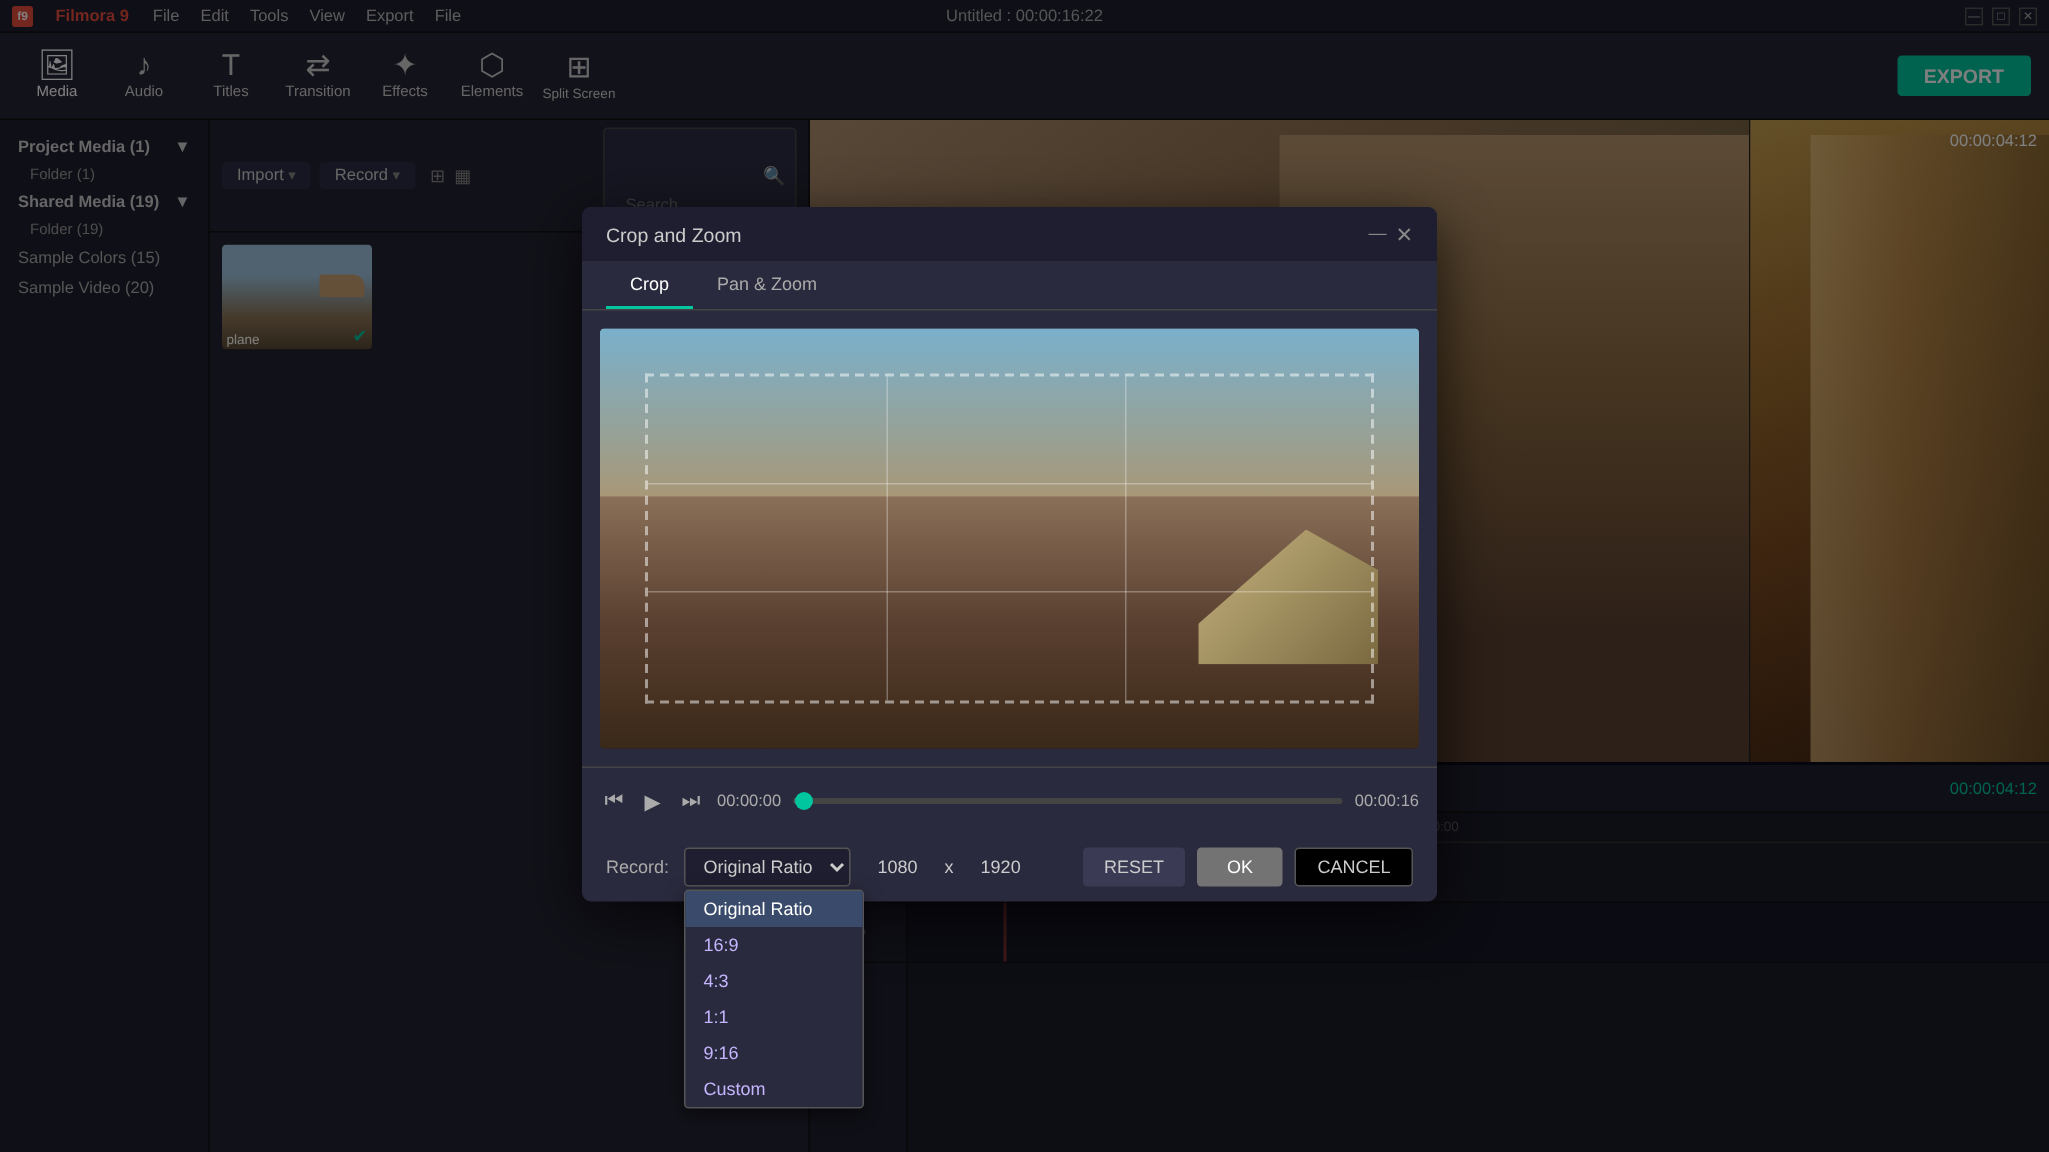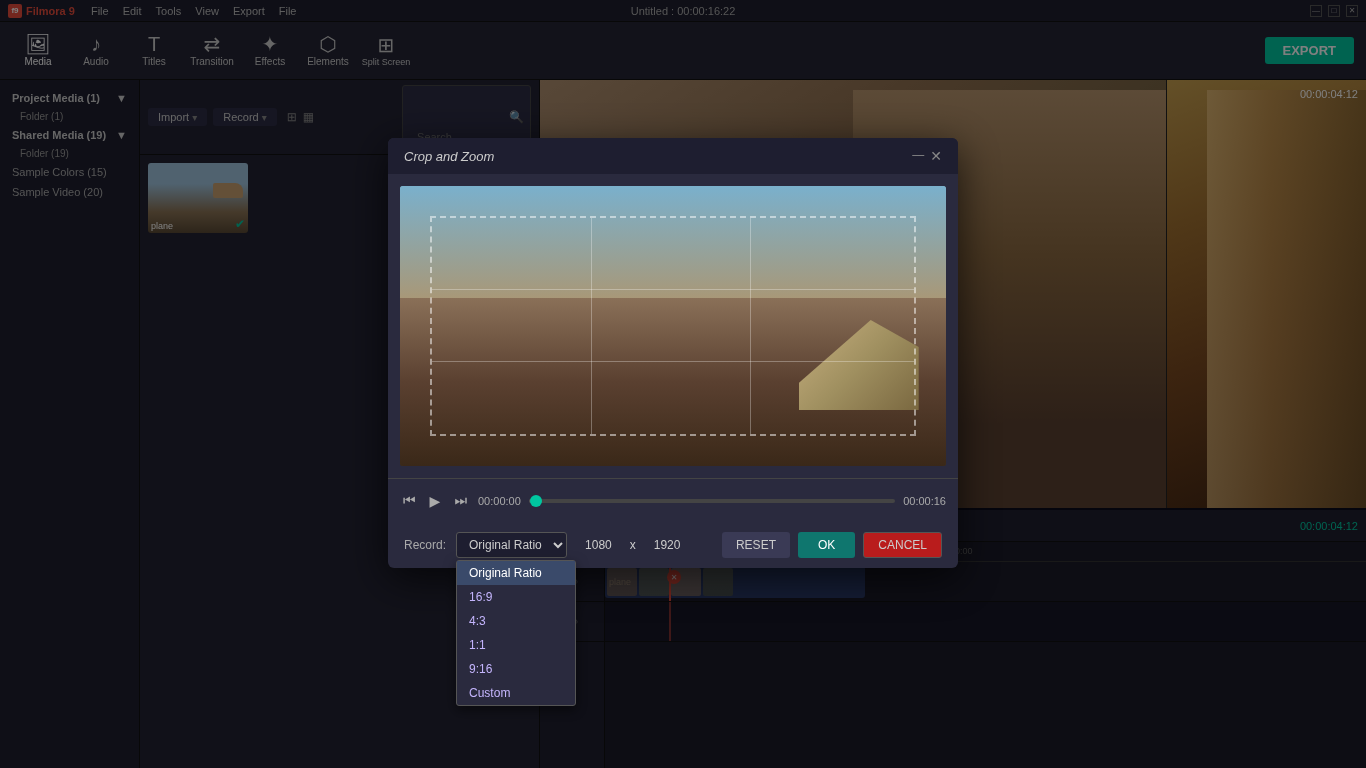--- a/index.html
+++ b/index.html
@@ -28,21 +28,21 @@
       align-items: center;
       gap: 2px;
     }
     .menu-brand {
       color: #e74c3c;
       font-weight: bold;
       font-size: 11px;
       margin-right: 8px;
       display: flex;
       align-items: center;
-      gap: 4px;
+      gap: 15px;
     }
     .menu-brand-logo {
       width: 14px;
       height: 14px;
       background: #e74c3c;
       border-radius: 2px;
       display: inline-flex;
       align-items: center;
       justify-content: center;
       color: white;
@@ -423,21 +423,20 @@
       background: #1e1e30;
       padding: 10px 16px;
       border-radius: 6px 6px 0 0;
       display: flex;
       align-items: center;
       justify-content: space-between;
     }
     .modal-title {
       color: #ccc;
       font-size: 13px;
-      font-style: italic;
     }
     .modal-close {
       color: #888;
       cursor: pointer;
       font-size: 14px;
     }
     .modal-tabs {
       display: flex;
       border-bottom: 1px solid #444;
       padding: 0 16px;
@@ -576,30 +575,30 @@
     .btn-reset {
       background: #3a3a55;
       border: none;
       color: #ccc;
       padding: 6px 14px;
       font-size: 12px;
       border-radius: 3px;
       cursor: pointer;
     }
     .btn-ok {
-      background: #0f766e;
+      background: #737373;
       border: none;
       color: #fff;
       padding: 6px 20px;
       font-size: 12px;
       border-radius: 3px;
       cursor: pointer;
     }
     .btn-cancel {
-      background: #b91c1c;
+      background: #000000;
       border: 1px solid #555;
       color: #ccc;
       padding: 0 14px;
       font-size: 12px;
       border-radius: 3px;
       cursor: pointer;
     }
 
     
     .dropdown-menu {
@@ -814,20 +813,24 @@
   <div class="modal" style="position: absolute; left: 388px; top: 138px;">
 
     <div class="modal-header">
       <span class="modal-title">Crop and Zoom</span>
       <div style="display:flex;gap:6px;">
         <span style="color:#888;font-size:12px;">—</span>
         <span class="modal-close">✕</span>
       </div>
     </div>
 
+    <div class="modal-tabs">
+      <div class="modal-tab active">Crop</div>
+      <div class="modal-tab">Pan &amp; Zoom</div>
+    </div>
 
     <div class="modal-body">
       <div class="modal-preview">
         <div class="modal-preview-img">
 
           <div style="position:absolute;top:0;left:0;right:0;height:40%;background:linear-gradient(to bottom,#7ab0cc 0%,#a89878 100%);"></div>
 
           <div style="position:absolute;top:40%;left:0;right:0;bottom:0;background:linear-gradient(to bottom,#8a7058 0%,#5a4030 50%,#3a2818 100%);"></div>
 
           <div style="position:absolute;bottom:20%;right:5%;width:120px;height:90px;background:linear-gradient(135deg,#c8b080 0%,#a09060 50%,#7a6840 100%);clip-path:polygon(60% 0%,100% 30%,100% 100%,0% 100%,0% 70%);"></div>

